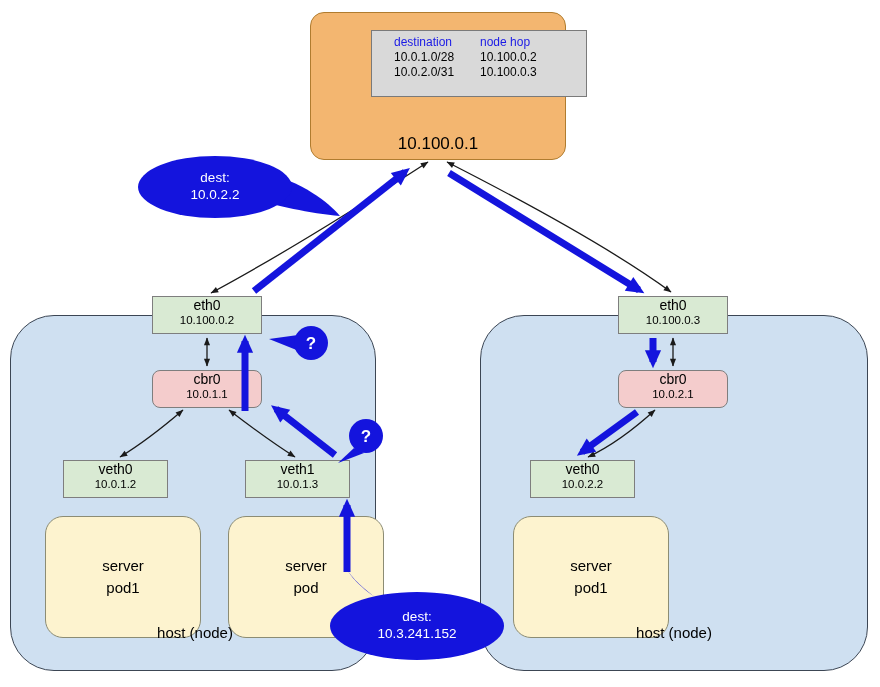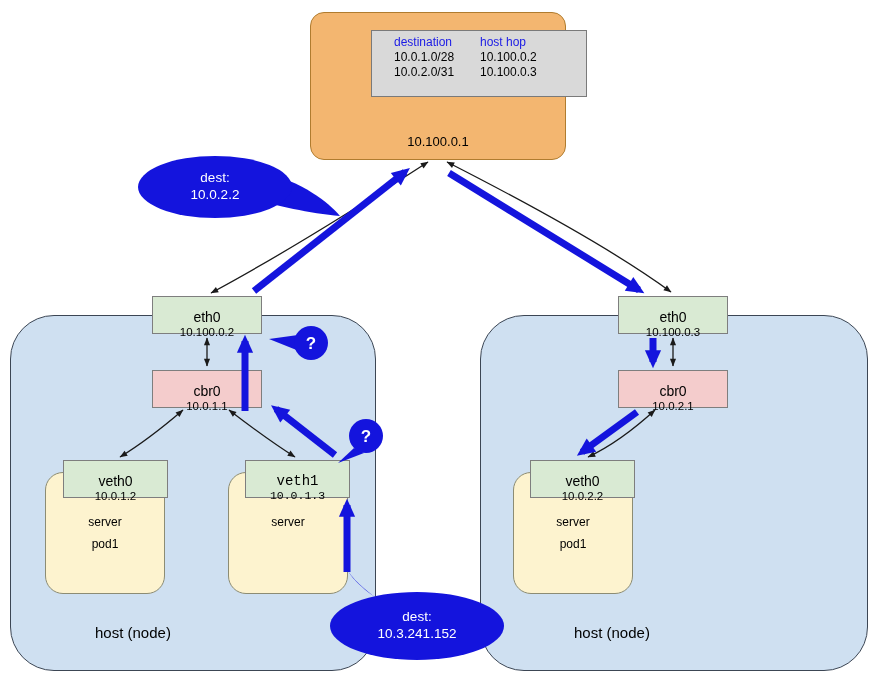--- a/index.html
+++ b/index.html
@@ -9,59 +9,59 @@
   .layer { position:absolute; left:0; top:0; width:880px; height:687px; pointer-events:none; }
   #connectors { z-index:2; }
   #flows { z-index:5; }
 
   .host { position:absolute; top:315px; width:366px; height:356px;
           background:var(--host-fill,#cfe0f1); border:1.5px solid #3c4654;
           border-radius:44px; z-index:1; }
   #host-left  { left:10px; }
   #host-right { left:480px; width:388px; }
 
-  .host-label { position:absolute; top:624px; width:200px; text-align:left;
+  .host-label { position:absolute; top:624px; width:200px; text-align:center;
                 font-size:15px; z-index:3; }
   #host-left-label  { left:95px; }
   #host-right-label { left:574px; }
 
-  .pod { position:absolute; top:472px; width:120px; height:122px;
+  .pod { position:absolute; top:516px; width:156px; height:122px;
          background:var(--pod-fill,#fdf3cf); border:1px solid #8c8c74;
          border-radius:18px; text-align:center; padding-top:38px;
-         font-size:12px; line-height:22px; z-index:3; }
+         font-size:15px; line-height:22px; z-index:3; }
   #pod-server-left  { left:45px; }
   #pod-client       { left:228px; }
   #pod-server-right { left:513px; }
 
   .nic { position:absolute; width:110px; height:38px;
          background:var(--interface-fill,#d9ead3); border:1px solid #7e7e7e;
-         text-align:center; padding-top:12px; z-index:4; }
-  .nic.pink { background:var(--bridge-fill,#f4cccc); }
+         text-align:center; padding-top:0; z-index:4; }
+  .nic.pink { background:var(--bridge-fill,#f4cccc);border-radius:8px; }
   .nic-name { font-size:14px; line-height:16px; }
   .nic-ip   { font-size:11.5px; line-height:14px; }
   #eth0-left  { left:152px; top:296px; }
   #cbr0-left  { left:152px; top:370px; }
   #veth0-left { left:63px;  top:460px; width:105px; }
-  #veth1-left { left:245px; top:460px; width:105px;font-family:Liberation Mono, monospace; }
+  #veth1-left { left:245px; top:460px; width:105px; }
   #eth0-right { left:618px; top:296px; }
   #cbr0-right { left:618px; top:370px; }
   #veth0-right{ left:530px; top:460px; width:105px; }
 
   .router { position:absolute; left:310px; top:12px; width:256px; height:148px;
             background:var(--router-fill,#f3b670); border:1.5px solid #b07c2f;
             border-radius:14px; z-index:4; }
   .rtable { position:absolute; left:20px; top:17px; width:216px; height:67px;
             background:var(--table-fill,#d9d9d9); border:1px solid #7a7a7a;
             padding-top:4px;margin-left:40px; }
   .trow { display:flex; font-size:12px; line-height:15px; }
   .tc1 { width:108px; padding-left:22px; text-align:left; }
   .tc2 { text-align:left; }
   .thead { color:var(--table-header-blue,#1a1ae6); }
   .router-label { position:absolute; top:100px; width:100%; text-align:center; font-size:15px; }
-  .router-ip    { position:absolute; top:121px; width:100%; text-align:center; font-size:13px; }
+  .router-ip    { position:absolute; top:121px; width:100%; text-align:center; font-size:17px; }
 
   .k { fill:none; stroke:#1a1a1a; stroke-width:1.3px; }
   .b { fill:none; stroke:var(--flow-blue,#1414dd); stroke-width:7px; }
   .bubble { fill:var(--flow-blue,#1414dd); stroke:none; }
   .btext { fill:#ffffff; font-size:13.5px; text-anchor:middle; }
   .qtext { fill:#ffffff; font-size:17px; font-weight:bold; text-anchor:middle; }
 </style>
 </head>
 <body>
 
@@ -87,20 +87,21 @@
     <path class="k" d="M673,338 L673,366" marker-start="url(#arr-black-start)" marker-end="url(#arr-black-end)"></path>
     <path class="k" d="M655,410 Q620,442 588,457" marker-start="url(#arr-black-start)" marker-end="url(#arr-black-end)"></path>
   </svg>
 
   <div class="pod" id="pod-server-left">
     <div>server</div>
     <div>pod1</div>
   </div>
   <div class="pod" id="pod-client">
     <div>server</div>
+    <div>pod</div>
   </div>
   <div class="pod" id="pod-server-right">
     <div>server</div>
     <div>pod1</div>
   </div>
 
   <div class="nic" id="eth0-left">
     <div class="nic-name">eth0</div>
     <div class="nic-ip">10.100.0.2</div>
   </div>
@@ -126,21 +127,21 @@
   </div>
   <div class="nic" id="veth0-right">
     <div class="nic-name">veth0</div>
     <div class="nic-ip">10.0.2.2</div>
   </div>
 
   <div class="router">
     <div class="rtable">
       <div class="trow thead">
         <span class="tc1">destination</span>
-        <span class="tc2">host hop</span>
+        <span class="tc2">node hop</span>
       </div>
       <div class="trow">
         <span class="tc1">10.0.1.0/28</span>
         <span class="tc2">10.100.0.2</span>
       </div>
       <div class="trow">
         <span class="tc1">10.0.2.0/31</span>
         <span class="tc2">10.100.0.3</span>
       </div>
     </div>

